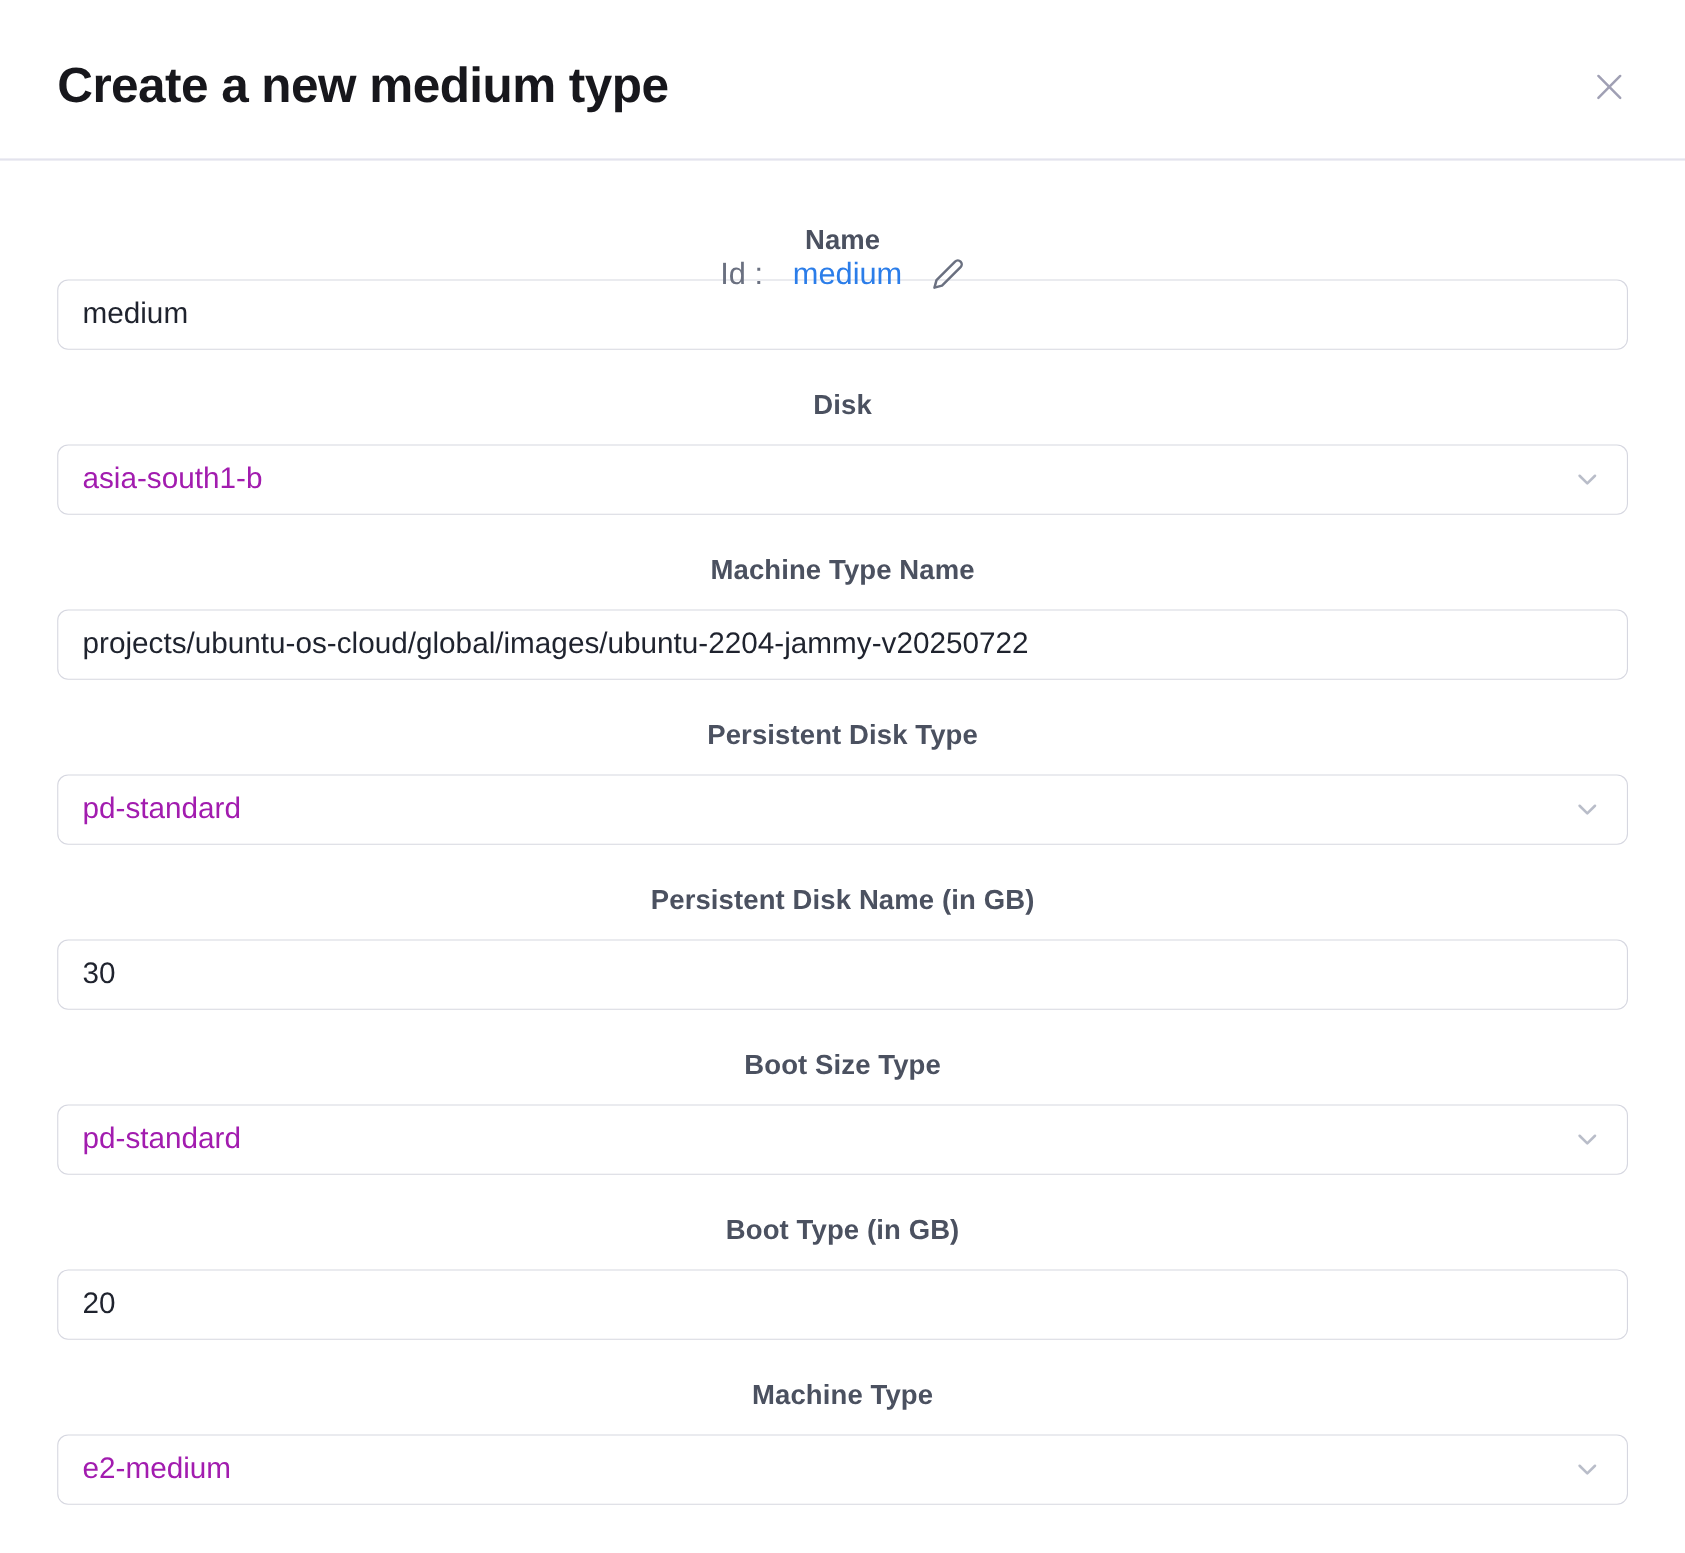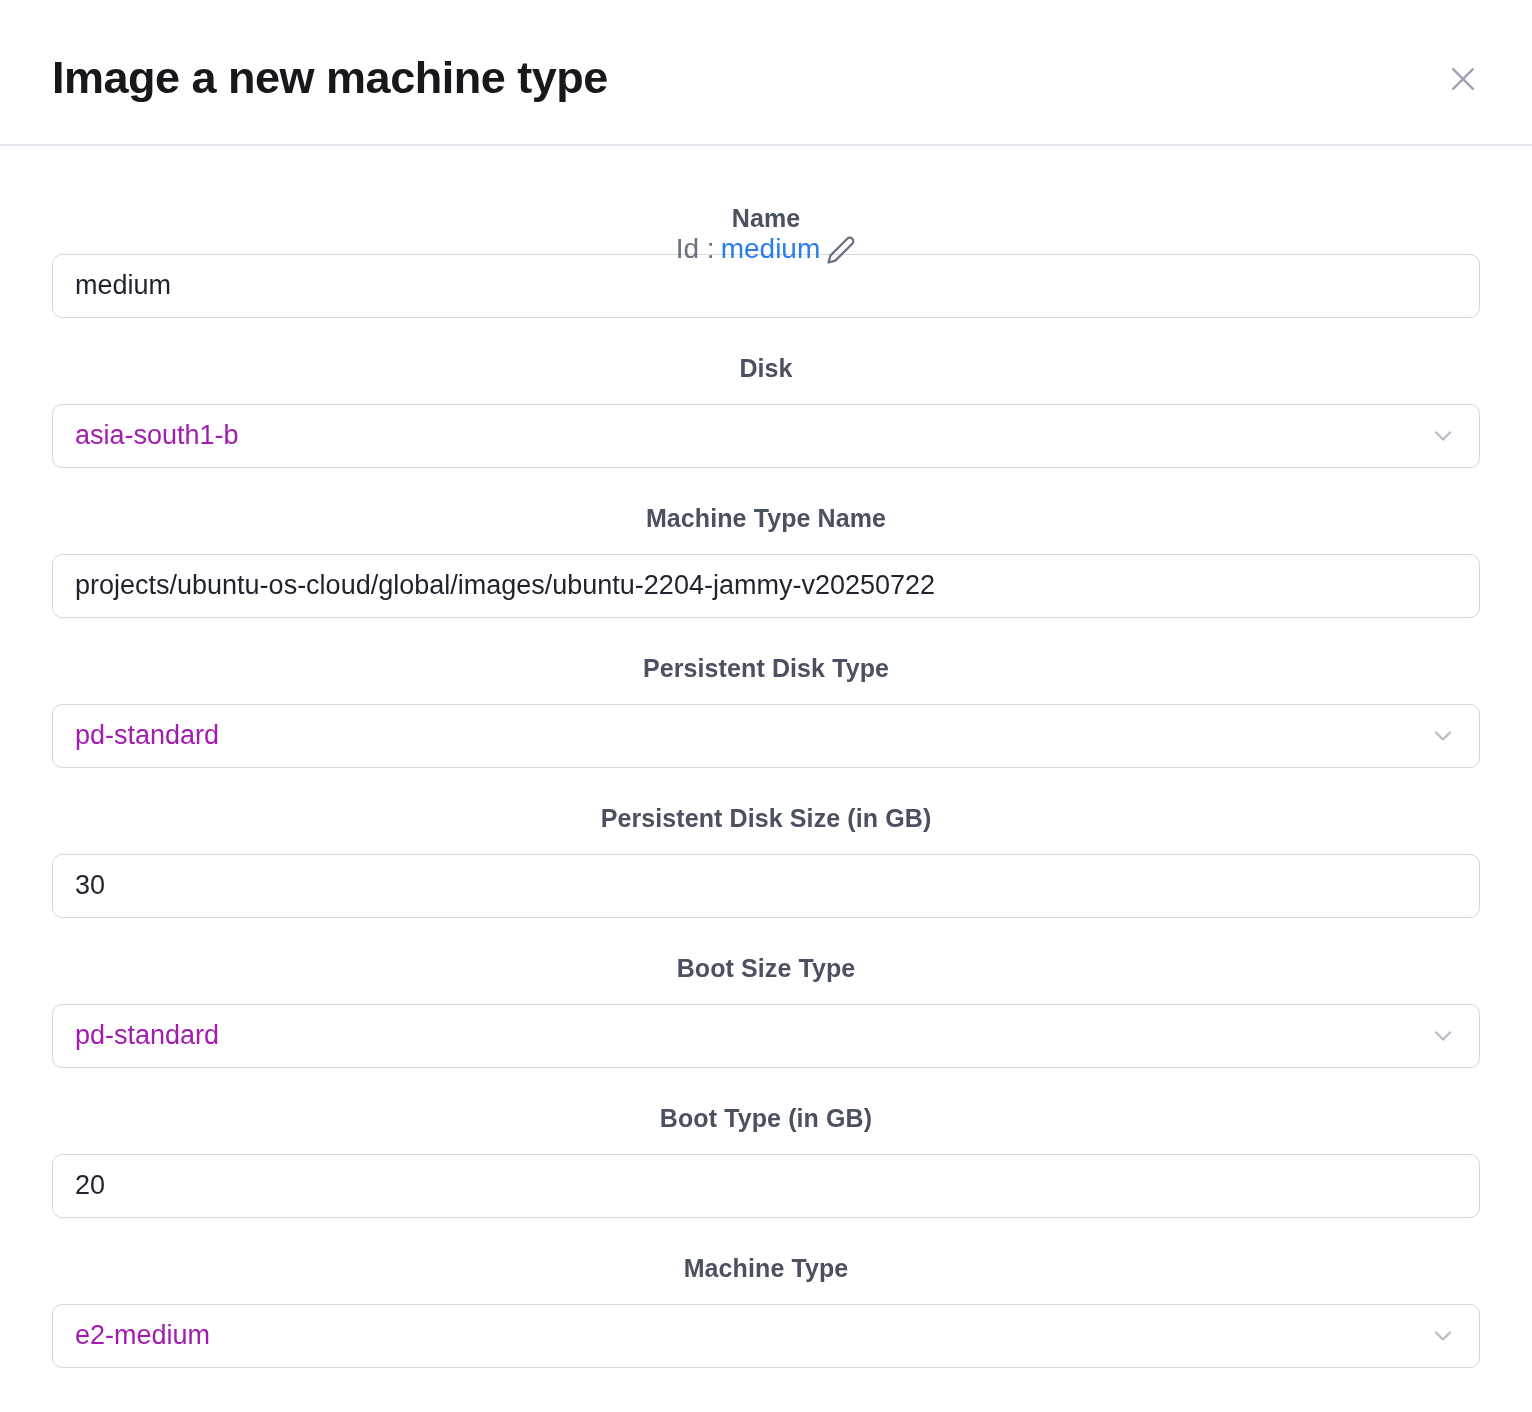--- a/index.html
+++ b/index.html
@@ -54,22 +54,22 @@
     flex-direction: column;
   }
   .field-label {
     font-size: 25px;
     font-weight: 600;
     color: #4b5160;
     letter-spacing: 0.1px;
   }
   .id-block {
     display: flex;
-    align-items: flex-end;
-    gap: 6px;
+    align-items: center;
+    gap: 27px;
     font-size: 28px;
   }
   .id-label { color: #6a7080; font-weight: 400; }
   .id-value { color: #2b7de9; font-weight: 400; }
   .id-edit-btn {
     background: none;
     border: none;
     cursor: pointer;
     padding: 0;
     display: flex;
@@ -92,21 +92,21 @@
   .select { cursor: pointer; justify-content: space-between; }
   .select-value { color: #a21caf; }
   .chevron { flex: 0 0 auto; margin-left: 16px; }
 </style>
 </head>
 <body>
 
 <div class="modal">
 
   <div class="modal-header">
-    <h1 class="modal-title">Image a new machine type</h1>
+    <h1 class="modal-title">Create a new medium type</h1>
     <button class="close-btn" aria-label="Close">
       <svg width="34" height="34" viewBox="0 0 24 24" fill="none" stroke="#a0a0b4" stroke-width="1.6" stroke-linecap="round">
         <line x1="5" y1="5" x2="19" y2="19"></line>
         <line x1="19" y1="5" x2="5" y2="19"></line>
       </svg>
     </button>
   </div>
 
   <div class="divider"></div>
 
@@ -154,21 +154,21 @@
       <div class="control select" role="combobox" aria-expanded="false">
         <span class="select-value">pd-standard</span>
         <svg class="chevron" width="28" height="28" viewBox="0 0 24 24" fill="none" stroke="#b9bdc9" stroke-width="2" stroke-linecap="round" stroke-linejoin="round">
           <polyline points="6 9 12 15 18 9"></polyline>
         </svg>
       </div>
     </div>
 
     <div class="field">
       <div class="label-row">
-        <span class="field-label">Persistent Disk Size (in GB)</span>
+        <span class="field-label">Persistent Disk Name (in GB)</span>
       </div>
       <input class="control" type="text" value="30" style="">
     </div>
 
     <div class="field">
       <div class="label-row">
         <span class="field-label">Boot Size Type</span>
       </div>
       <div class="control select" role="combobox" aria-expanded="false">
         <span class="select-value">pd-standard</span>

